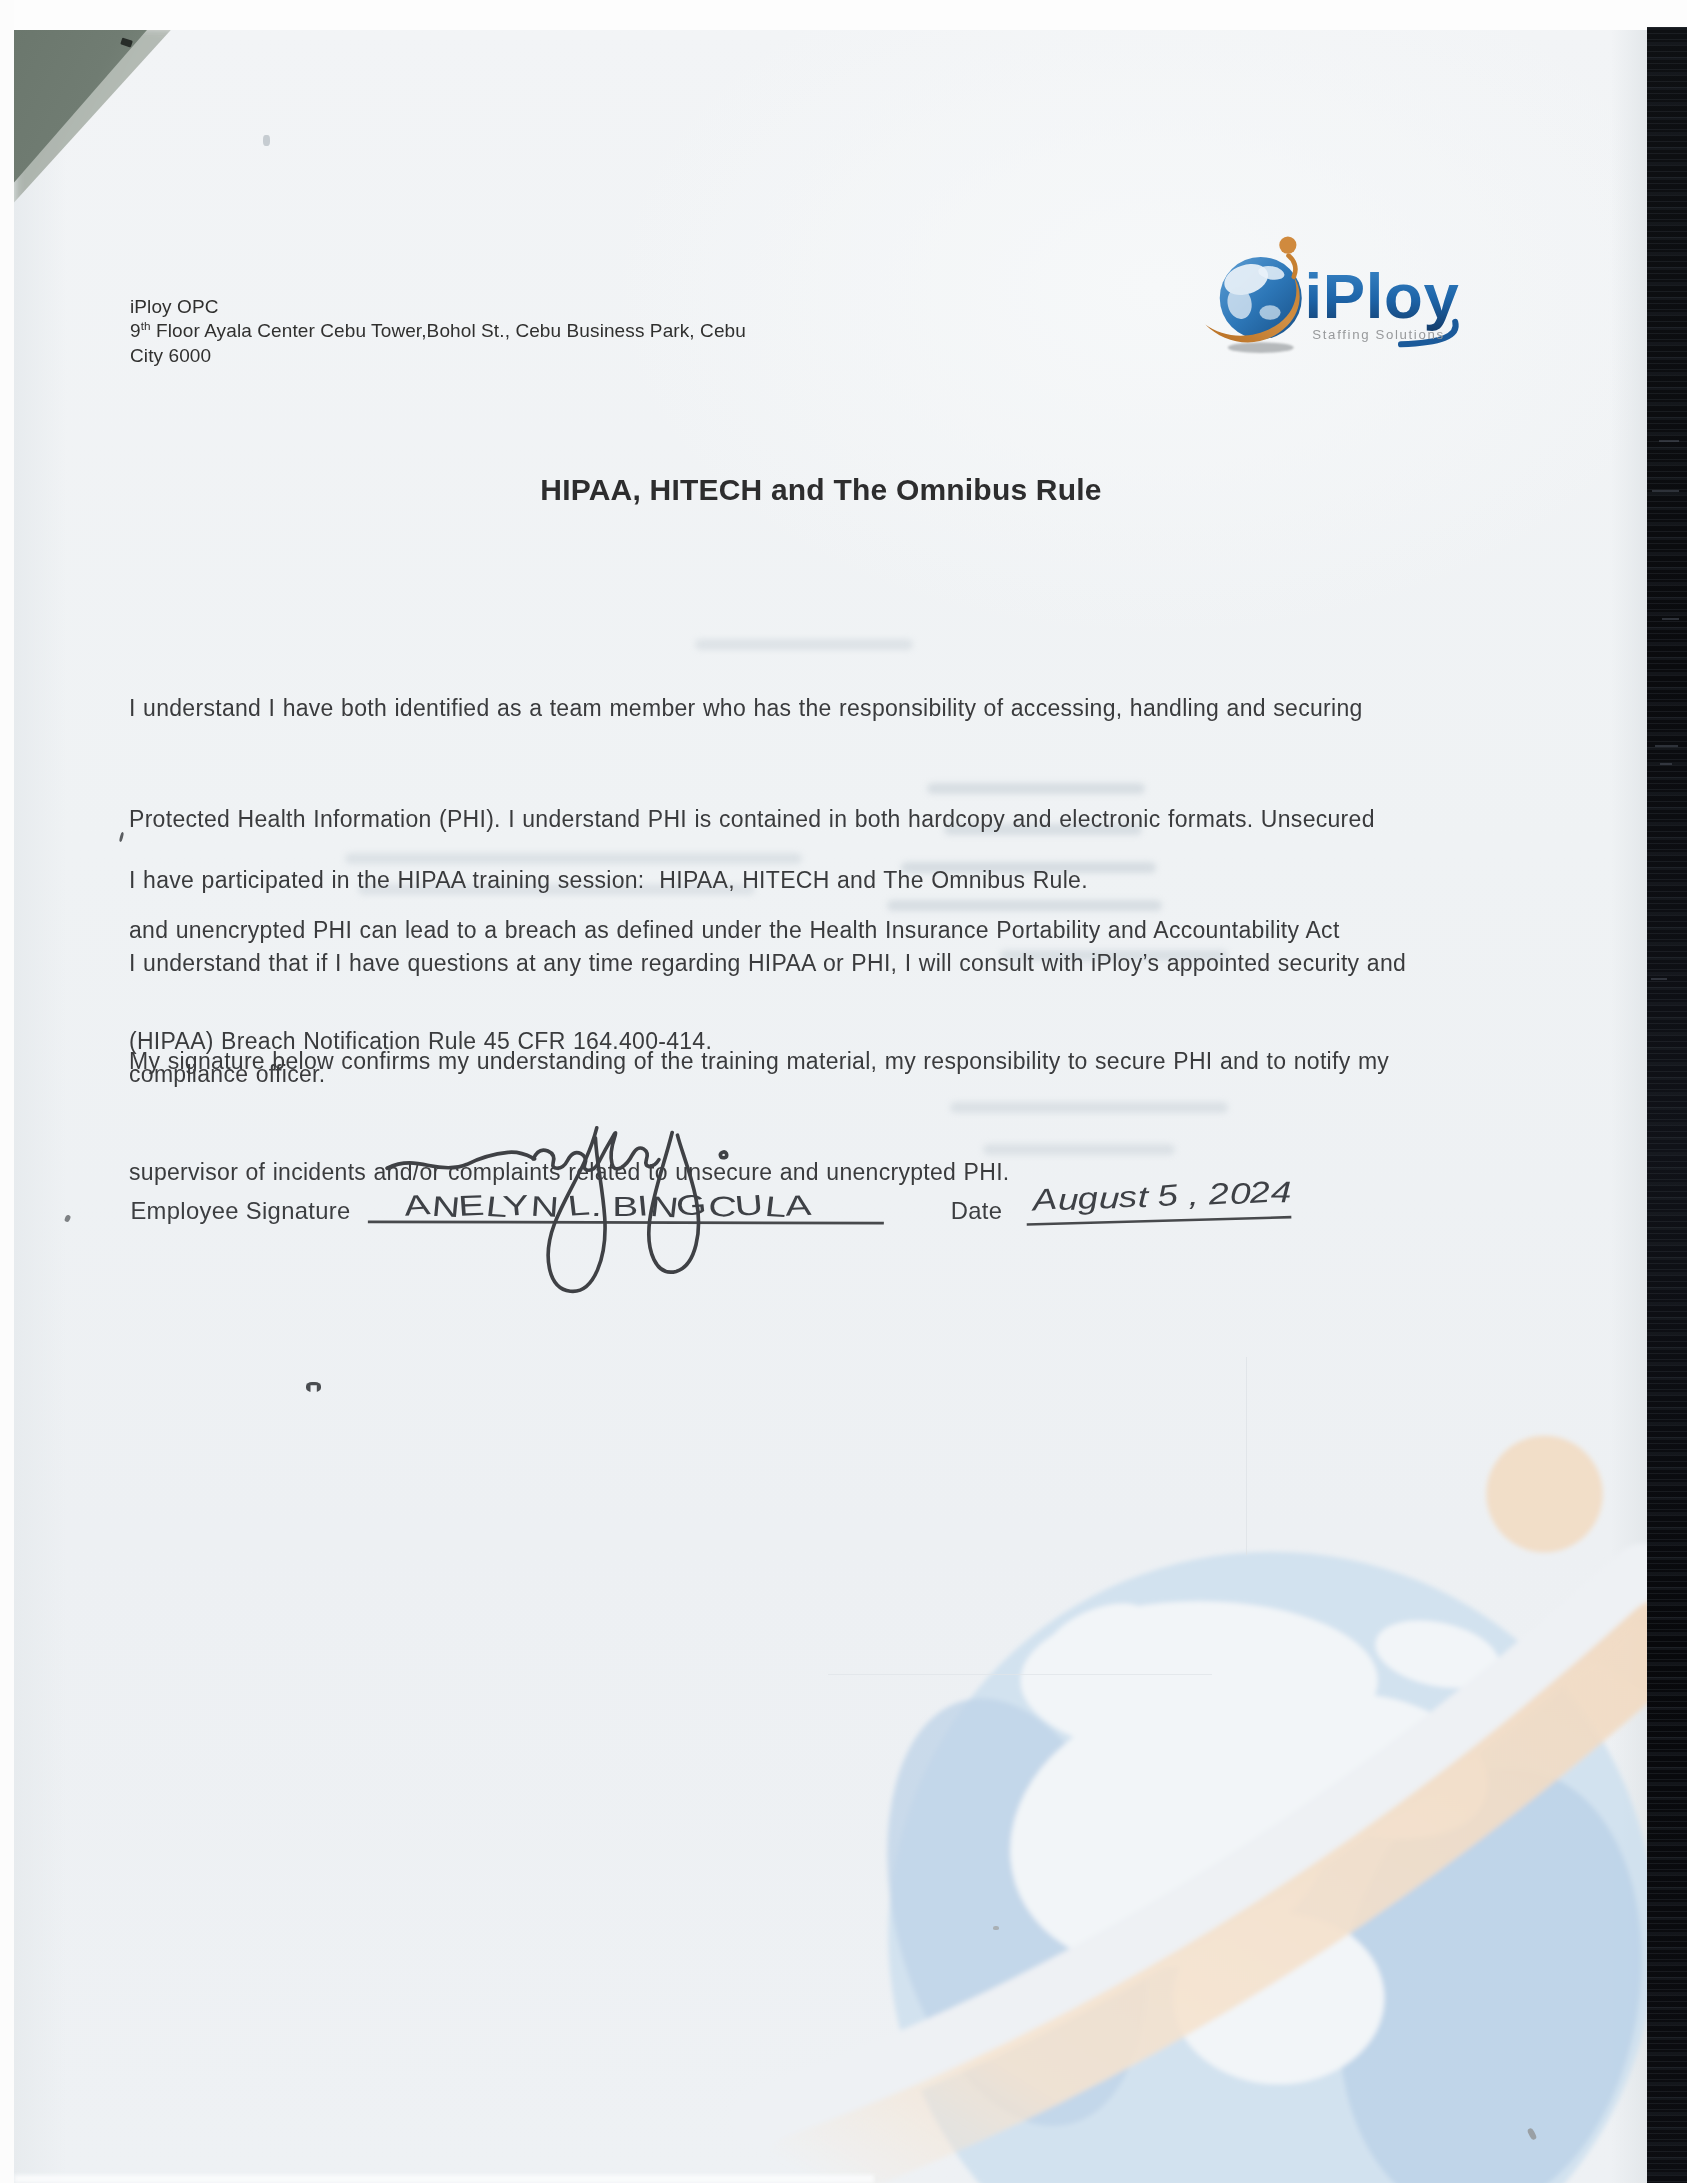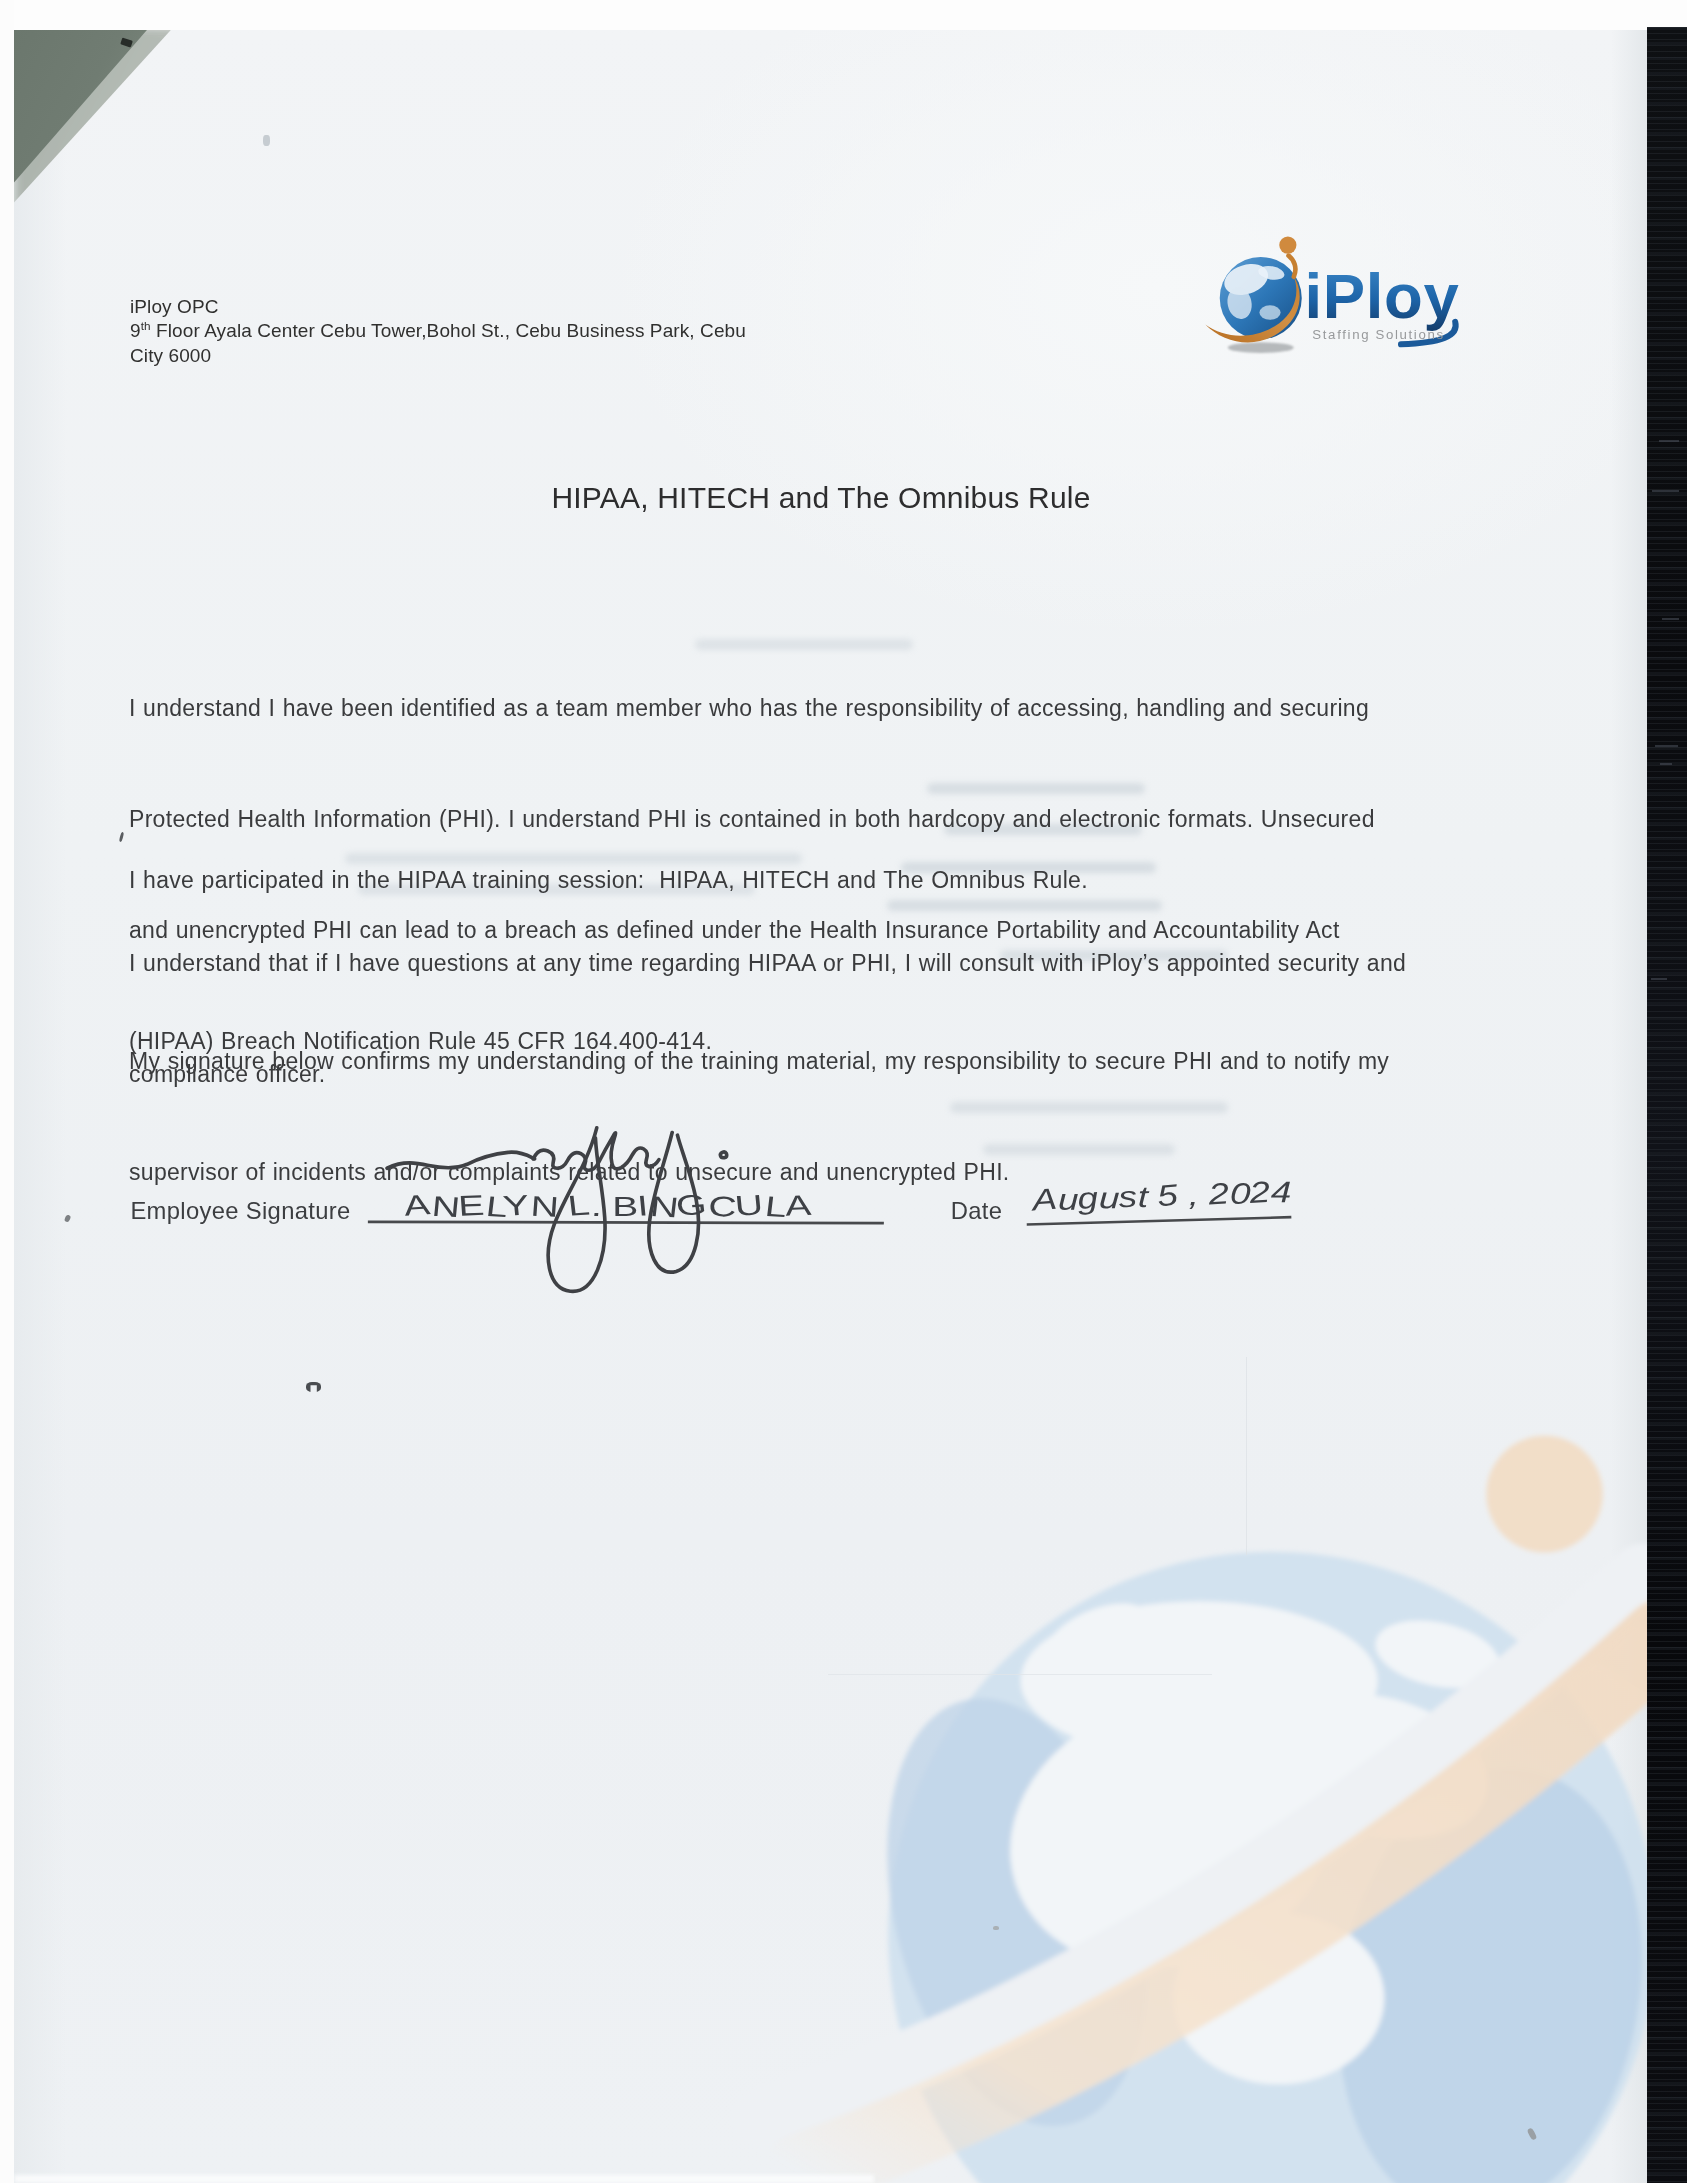--- a/index.html
+++ b/index.html
@@ -38,21 +38,21 @@
   .wedge{
     position:absolute;left:0;top:0;width:153px;height:167px;z-index:3;
     background:linear-gradient(118deg,#6b776d 0%,#707c72 45%,#7d887e 80%,#8a948b 100%);
     clip-path:polygon(0 0,136px 0,0 156px);
   }
   .wedge-speck{position:absolute;left:107px;top:12px;width:10.6px;height:7.3px;background:#272c28;z-index:4;transform:rotate(18deg);border-radius:1.3px;}
   
   .addr{position:absolute;left:116px;top:220px;z-index:5;color:#30302f;font-size:19px;line-height:24.5px;letter-spacing:0.1px;margin-top:48px;}
   .addr sup{font-size:.62em;vertical-align:super;line-height:0;}
   .doc-title{position:absolute;left:0;top:446px;width:1614px;text-align:center;z-index:5;
-    color:#2d2d2e;font-size:30px;font-weight:normal;letter-spacing:0.2px;margin-top:8px;}
+    color:#2d2d2e;font-size:30px;font-weight:bold;letter-spacing:0.2px;}
   .para{position:absolute;left:115px;z-index:5;color:#3a3b3d;font-size:23px;line-height:37px;letter-spacing:0.3px;word-spacing:0.7px;white-space:pre;}
   .p1{top:589px;} .p2{top:761px;text-align:center;} .p3{top:844px;} .p4{top:942px;}
   
   .smudge{position:absolute;z-index:2;height:11.2px;border-radius:6px;background:#bfc9d1;filter:blur(3.3px);}
   
   .crease-v{position:absolute;left:1232px;top:1330px;width:1.3px;height:198px;background:#dde2e6;z-index:2;opacity:.8;}
   .crease-h{position:absolute;left:814px;top:1647px;width:384px;height:1.3px;background:#e0e5e9;z-index:2;opacity:.8;}
   .speck{position:absolute;z-index:5;border-radius:40%;}
   .bottom-glow{position:absolute;left:0;top:2148px;width:860px;height:8px;background:#fafbfc;filter:blur(2px);z-index:4;}
   
@@ -155,21 +155,21 @@
     <path d="M 160 78 C 166 64 160 52 152 46" stroke="#c67f30" stroke-width="7" fill="none" stroke-linecap="round"></path>
     <circle cx="151" cy="30" r="13" fill="#d08a3e"></circle>
     <path d="M 404 146 C 410 168 382 178 322 180" stroke="#1b5a9a" stroke-width="9" fill="none" stroke-linecap="round"></path>
     <text x="176" y="140" font-family="Liberation Sans, sans-serif" font-size="96" font-weight="bold" fill="url(#tblue)" letter-spacing="1">iPloy</text>
     <text x="188" y="172" font-family="Liberation Sans, sans-serif" font-size="20" fill="#97999b" letter-spacing="2.5">Staffing Solutions</text>
   </svg>
 
   <div class="doc-title">HIPAA, HITECH and The Omnibus Rule</div>
 
   <div class="para p1">
-    <div>I understand I have been identified as a team member who has the responsibility of accessing, handling and securing</div>
+    <div>I understand I have both identified as a team member who has the responsibility of accessing, handling and securing</div>
     <div>Protected Health Information (PHI). I understand PHI is contained in both hardcopy and electronic formats. Unsecured</div>
     <div>and unencrypted PHI can lead to a breach as defined under the Health Insurance Portability and Accountability Act</div>
     <div>(HIPAA) Breach Notification Rule 45 CFR 164.400-414.</div>
   </div>
   <div class="para p2">
     <div>I have participated in the HIPAA training session:  HIPAA, HITECH and The Omnibus Rule.</div>
   </div>
   <div class="para p3">
     <div>I understand that if I have questions at any time regarding HIPAA or PHI, I will consult with iPloy’s appointed security and</div>
     <div>compliance officer.</div>

